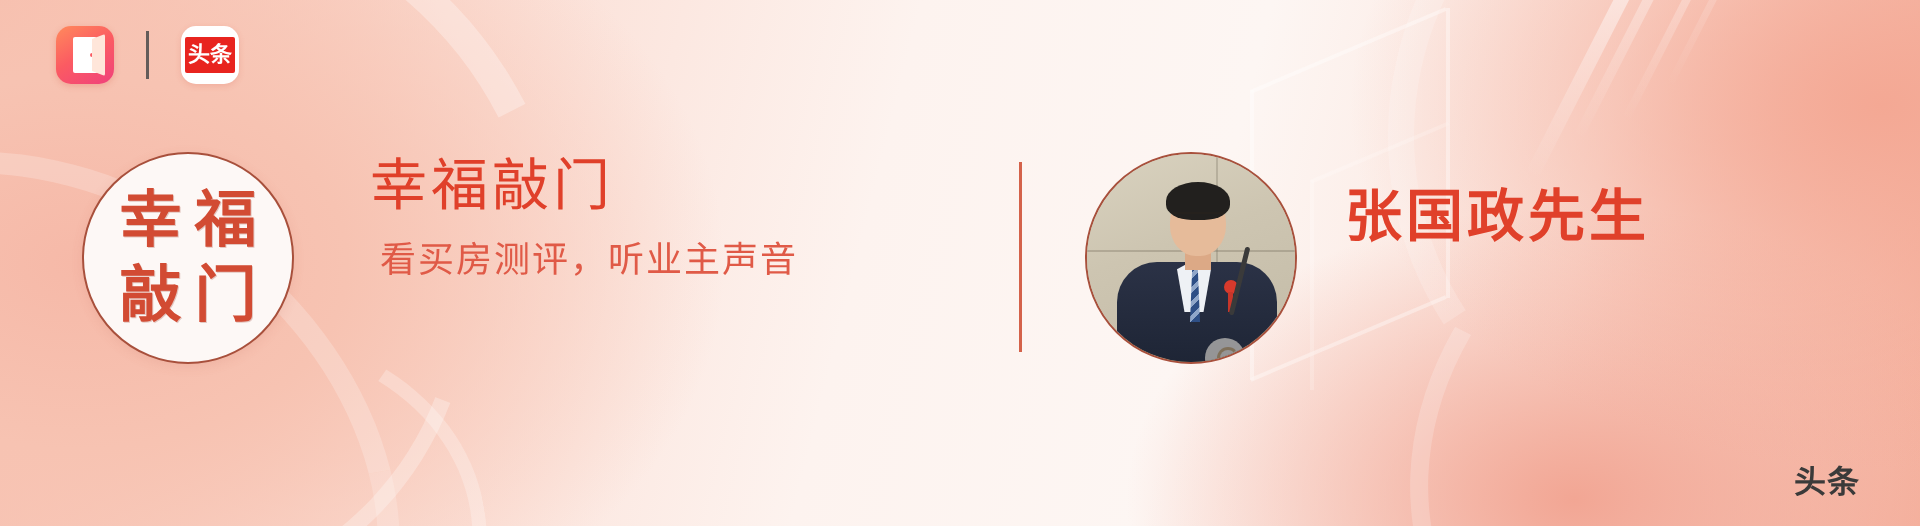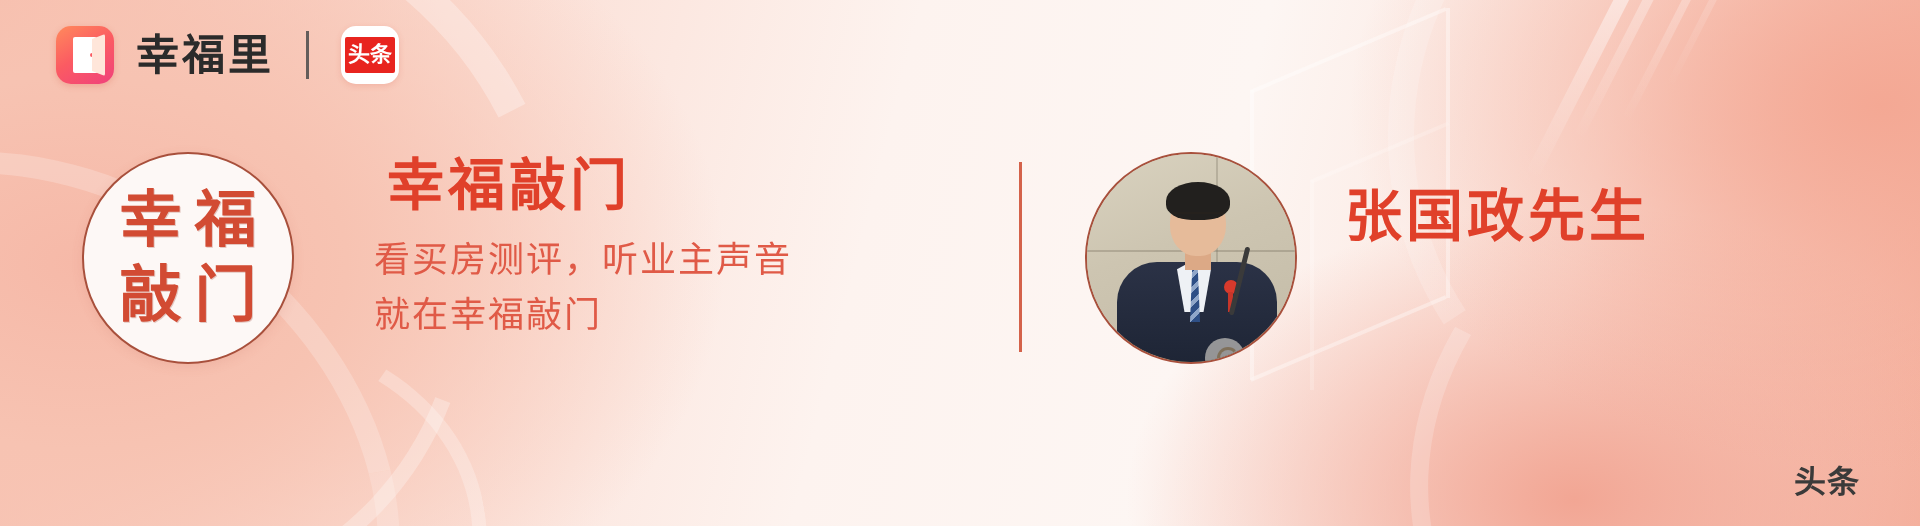--- a/index.html
+++ b/index.html
@@ -98,24 +98,24 @@
     width:150px;height:150px;
   }
   .circle-logo .grid span{
     font-size:62px;font-weight:800;color:#d24b33;line-height:75px;text-align:center;
     font-family:"Liberation Serif","DejaVu Serif",serif;
     text-shadow:1px 1px 0 rgba(150,50,35,.25);
   }
 
   .left-text{position:absolute;left:370px;top:16px;width:560px;}
   .left-title{
-    font-size:57px;font-weight:700;color:#e0402a;letter-spacing:4px;line-height:1.05;
-    margin:0 0 18px 17px;
-  }
-  .left-sub{font-size:36px;color:#e05a47;letter-spacing:2px;line-height:1.42;margin:4px;}
+    font-size:57px;font-weight:400;color:#e0402a;letter-spacing:4px;line-height:1.05;
+    margin:0 0 18px 0;
+  }
+  .left-sub{font-size:36px;color:#e05a47;letter-spacing:2px;line-height:1.42;margin:10px;}
 
   .vdiv-mid{position:absolute;left:1019px;top:22px;width:3px;height:190px;background:#cf5237;opacity:.9;}
 
   .portrait{
     position:absolute;left:1085px;top:12px;width:208px;height:208px;border-radius:50%;
     overflow:hidden;border:2px solid #a8503c;background:#cfc7b4;
   }
   .ph-wall{position:absolute;inset:0;background:linear-gradient(160deg,#d9d2bf 0%,#cdc5b1 42%,#c3bba7 100%);}
   .ph-wall:before{content:"";position:absolute;left:0;top:46%;width:100%;height:2px;background:rgba(120,112,95,.35);}
   .ph-wall:after{content:"";position:absolute;left:62%;top:0;width:2px;height:62%;background:rgba(120,112,95,.3);}
@@ -175,21 +175,20 @@
         <span class="e5"></span>
         <span class="e6"></span>
     </div>
   </div>
 
   <div class="topbar">
     <div class="xfl-app-icon">
       <div class="door"></div>
       <div class="leaf"></div>
     </div>
-    <div class="brand-xfl">幸福里</div>
 
     <div class="vdiv-top"></div>
 
     <div class="tt-app-icon">
       <div class="red">头条</div>
     </div>
   </div>
 
   <div class="content">
 
@@ -198,21 +197,20 @@
         <span>幸</span>
         <span>福</span>
         <span>敲</span>
         <span>门</span>
       </div>
     </div>
 
     <div class="left-text">
       <h1 class="left-title">幸福敲门</h1>
       <p class="left-sub">看买房测评，听业主声音</p>
-      <p class="left-sub">就在幸福敲门</p>
     </div>
 
     <div class="vdiv-mid"></div>
 
     <div class="portrait">
       <div class="ph-wall"></div>
       <div class="ph-podium"></div>
       <div class="ph-suit"></div>
       <div class="ph-shirt"></div>
       <div class="ph-tie"></div>

